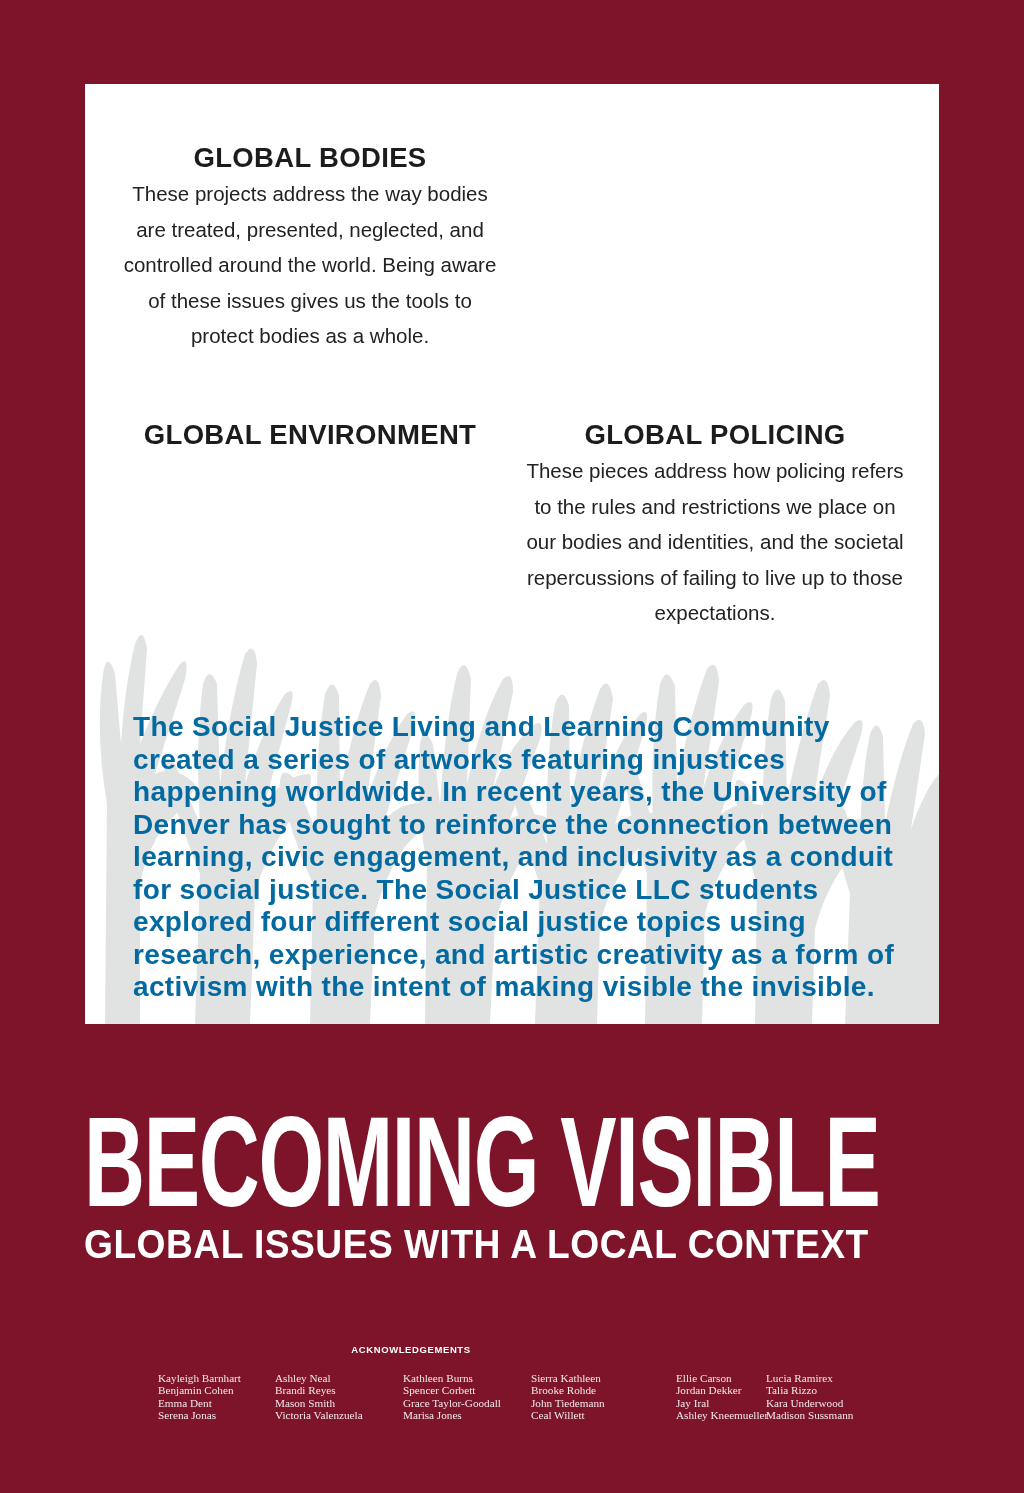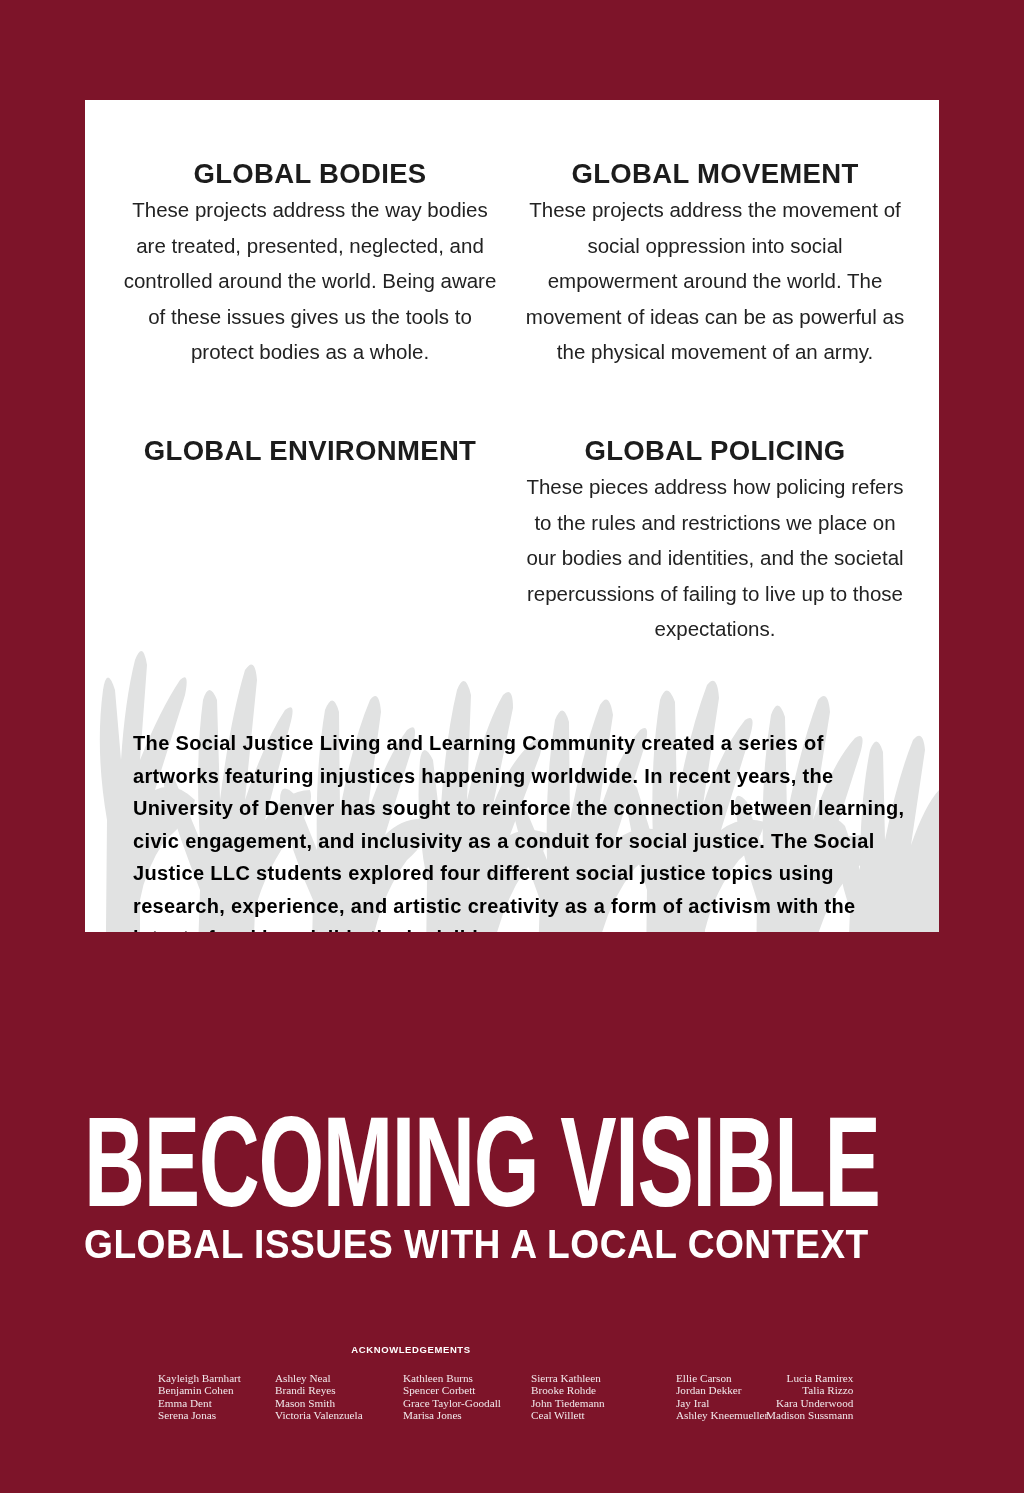--- a/index.html
+++ b/index.html
@@ -5,22 +5,22 @@
   html, body { margin: 0; padding: 0; }
   body {
     width: 1024px; height: 1493px;
     background: #7D1429;
     position: relative;
     overflow: hidden;
     font-family: "Liberation Sans", sans-serif;
   }
   .panel {
     position: absolute;
-    left: 85px; top: 100px;
-    width: 854px; height: 832px;
+    left: 85px; top: 84px;
+    width: 854px; height: 940px;
     background: #ffffff;
     overflow: hidden;
   }
   .hands {
     position: absolute;
     left: 0; top: 0;
     width: 854px; height: 940px;
   }
   .section {
     position: absolute;
@@ -47,24 +47,24 @@
   .sec-0 { left: 35px; top: 58px; }
   .sec-1 { left: 440px; top: 58px; }
   .sec-2 { left: 35px; top: 335px; }
   .sec-3 { left: 440px; top: 335px; }
 
   .intro {
     position: absolute;
     left: 48px; top: 627px;
     width: 780px;
     margin: 0;
-    font-size: 20px;
+    font-size: 28px;
     line-height: 32.5px;
     font-weight: 700;
-    color: #000000;
+    color: #0369a1;
     letter-spacing: 0.35px;
   }
 
   .title {
     position: absolute;
     left: 84px; top: 1100px;
     width: 860px;
     margin: 0;
     color: #ffffff;
     font-family: "Liberation Sans", sans-serif;
@@ -108,21 +108,21 @@
     font-size: 11.2px;
     line-height: 12.4px;
     color: #f2e9ec;
   }
   .ack-col div { white-space: nowrap; }
   .c0 { left: 158px; }
   .c1 { left: 275px; }
   .c2 { left: 403px; }
   .c3 { left: 531px; }
   .c4 { left: 648px; margin-left: 28px; }
-  .c5 { left: 766px; text-align: right; }
+  .c5 { left: 766px; }
 </style>
 </head>
 <body>
 
 <div class="panel">
 
   <svg class="hands" viewBox="0 0 854 940" xmlns="http://www.w3.org/2000/svg">
     <g fill="#E1E2E2">
 
       <path d="M20 940 L22 720 Q10 650 18 590 Q22 565 30 590 L36 660 Q40 600 50 560 Q58 540 62 565 L55 660 Q75 610 95 580 Q105 570 100 595 L70 690 Q90 680 110 700 Q105 720 80 740 Q60 770 55 800 L55 940 Z"></path>
@@ -139,24 +139,20 @@
 
       <path d="M670 940 L672 800 Q655 750 650 705 Q650 688 662 702 L678 750 Q676 675 686 615 Q693 595 700 617 L702 715 Q716 645 733 600 Q743 588 745 612 L728 720 Q746 665 770 638 Q782 630 775 654 L746 745 Q766 730 790 738 Q786 758 764 775 Q740 805 730 845 L727 940 Z"></path>
 
       <path d="M760 940 L765 810 Q752 770 748 730 Q748 712 760 726 L775 770 Q775 700 785 650 Q792 632 798 652 L800 740 Q812 680 828 640 Q838 628 840 650 L826 745 Q840 705 854 690 L854 940 Z"></path>
     </g>
   </svg>
 
   <div class="section sec-0">
     <h2>GLOBAL BODIES</h2>
     <p>These projects address the way bodies are treated, presented, neglected, and controlled around the world. Being aware of these issues gives us the tools to protect bodies as a whole.</p>
-  </div>
-  <div class="section sec-1">
-    <h2>GLOBAL MOVEMENT</h2>
-    <p>These projects address the movement of social oppression into social empowerment around the world. The movement of ideas can be as powerful as the physical movement of an army.</p>
   </div>
   <div class="section sec-2">
     <h2>GLOBAL ENVIRONMENT</h2>
   </div>
   <div class="section sec-3">
     <h2>GLOBAL POLICING</h2>
     <p>These pieces address how policing refers to the rules and restrictions we place on our bodies and identities, and the societal repercussions of failing to live up to those expectations.</p>
   </div>
 
   <p class="intro">The Social Justice Living and Learning Community created a series of artworks featuring injustices happening worldwide. In recent years, the University of Denver has sought to reinforce the connection between learning, civic engagement, and inclusivity as a conduit for social justice. The Social Justice LLC students explored four different social justice topics using research, experience, and artistic creativity as a form of activism with the intent of making visible the invisible.</p>

